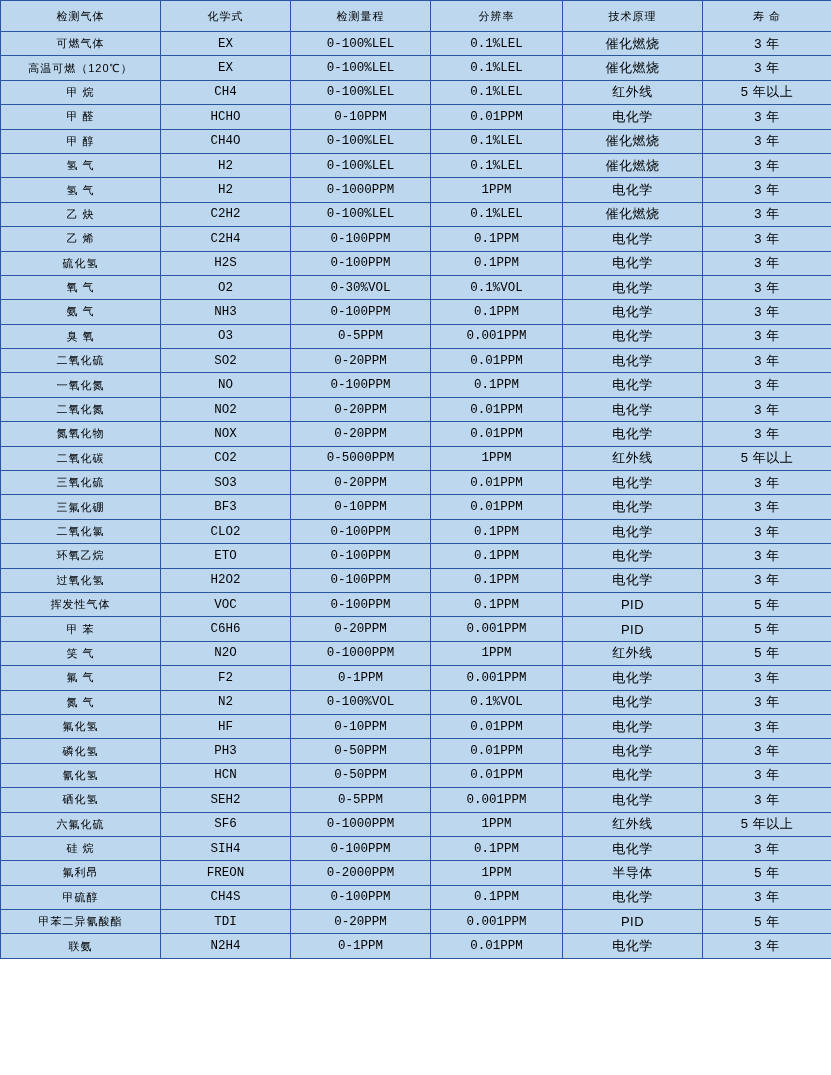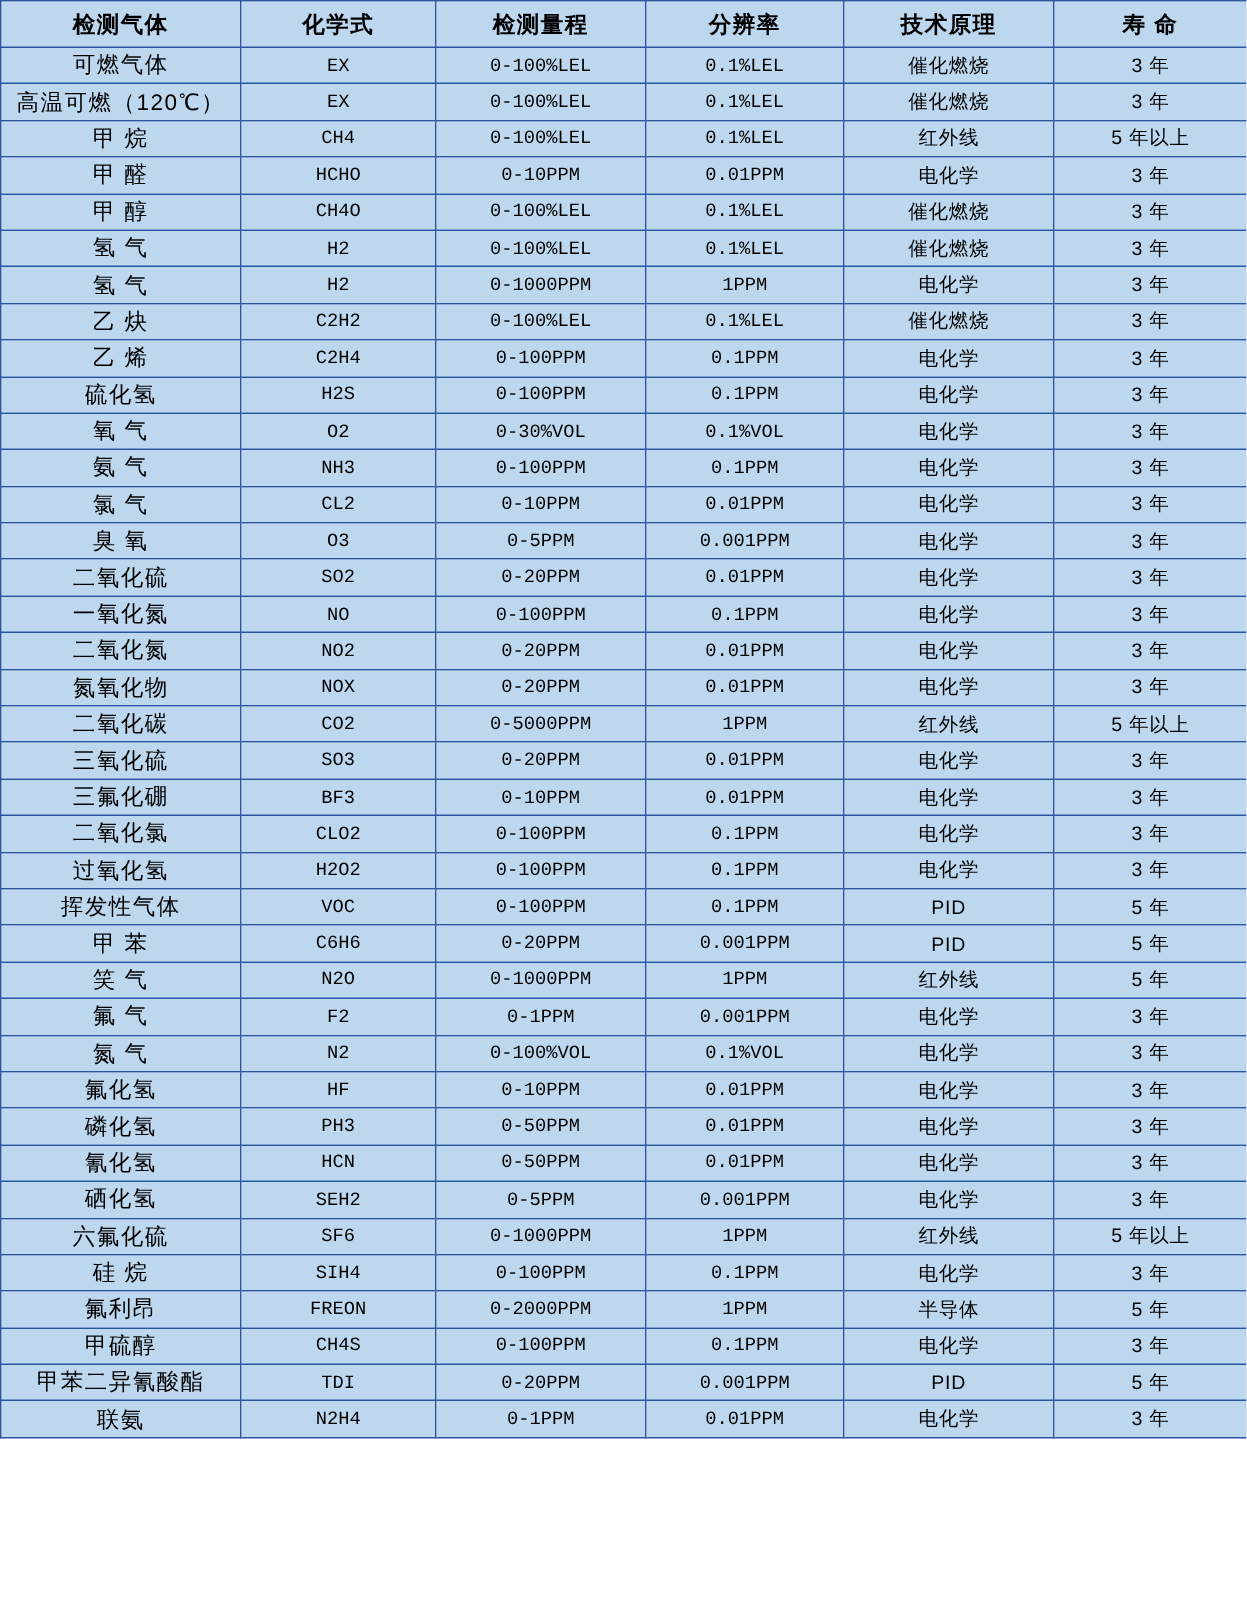--- a/index.html
+++ b/index.html
@@ -34,32 +34,32 @@
     border: 1px solid #2a55a0;
     text-align: center;
     vertical-align: middle;
     color: #000000;
     background: #bdd7ee;
     white-space: nowrap;
     overflow: hidden;
   }
   table.gas-table thead th {
     height: 28px;
-    font-size: 15px;
-    font-weight: bold;
+    font-size: 11px;
+    font-weight: normal;
     letter-spacing: 1px;
     background: #bdd7ee;
   }
   table.gas-table tbody td {
     height: 21.4px;
     font-size: 13px;
     font-weight: normal;
   }
   table.gas-table tbody td.col-name {
-    font-size: 15px;
+    font-size: 11px;
     letter-spacing: 1px;
   }
   table.gas-table tbody td.col-formula,
   table.gas-table tbody td.col-range,
   table.gas-table tbody td.col-res {
     font-family: "Liberation Mono", monospace;
     font-size: 12.5px;
     letter-spacing: 0px;
   }
   table.gas-table tbody td.col-principle,
@@ -182,28 +182,20 @@
         </tr>
         <tr>
           <td class="col-name">氨 气</td>
           <td class="col-formula">NH3</td>
           <td class="col-range">0-100PPM</td>
           <td class="col-res">0.1PPM</td>
           <td class="col-principle">电化学</td>
           <td class="col-life">3 年</td>
         </tr>
         <tr>
-          <td class="col-name">氯 气</td>
-          <td class="col-formula">CL2</td>
-          <td class="col-range">0-10PPM</td>
-          <td class="col-res">0.01PPM</td>
-          <td class="col-principle">电化学</td>
-          <td class="col-life">3 年</td>
-        </tr>
-        <tr>
           <td class="col-name">臭 氧</td>
           <td class="col-formula">O3</td>
           <td class="col-range">0-5PPM</td>
           <td class="col-res">0.001PPM</td>
           <td class="col-principle">电化学</td>
           <td class="col-life">3 年</td>
         </tr>
         <tr>
           <td class="col-name">二氧化硫</td>
           <td class="col-formula">SO2</td>
@@ -262,20 +254,28 @@
         </tr>
         <tr>
           <td class="col-name">二氧化氯</td>
           <td class="col-formula">CLO2</td>
           <td class="col-range">0-100PPM</td>
           <td class="col-res">0.1PPM</td>
           <td class="col-principle">电化学</td>
           <td class="col-life">3 年</td>
         </tr>
         <tr>
+          <td class="col-name">环氧乙烷</td>
+          <td class="col-formula">ETO</td>
+          <td class="col-range">0-100PPM</td>
+          <td class="col-res">0.1PPM</td>
+          <td class="col-principle">电化学</td>
+          <td class="col-life">3 年</td>
+        </tr>
+        <tr>
           <td class="col-name">过氧化氢</td>
           <td class="col-formula">H2O2</td>
           <td class="col-range">0-100PPM</td>
           <td class="col-res">0.1PPM</td>
           <td class="col-principle">电化学</td>
           <td class="col-life">3 年</td>
         </tr>
         <tr>
           <td class="col-name">挥发性气体</td>
           <td class="col-formula">VOC</td>

